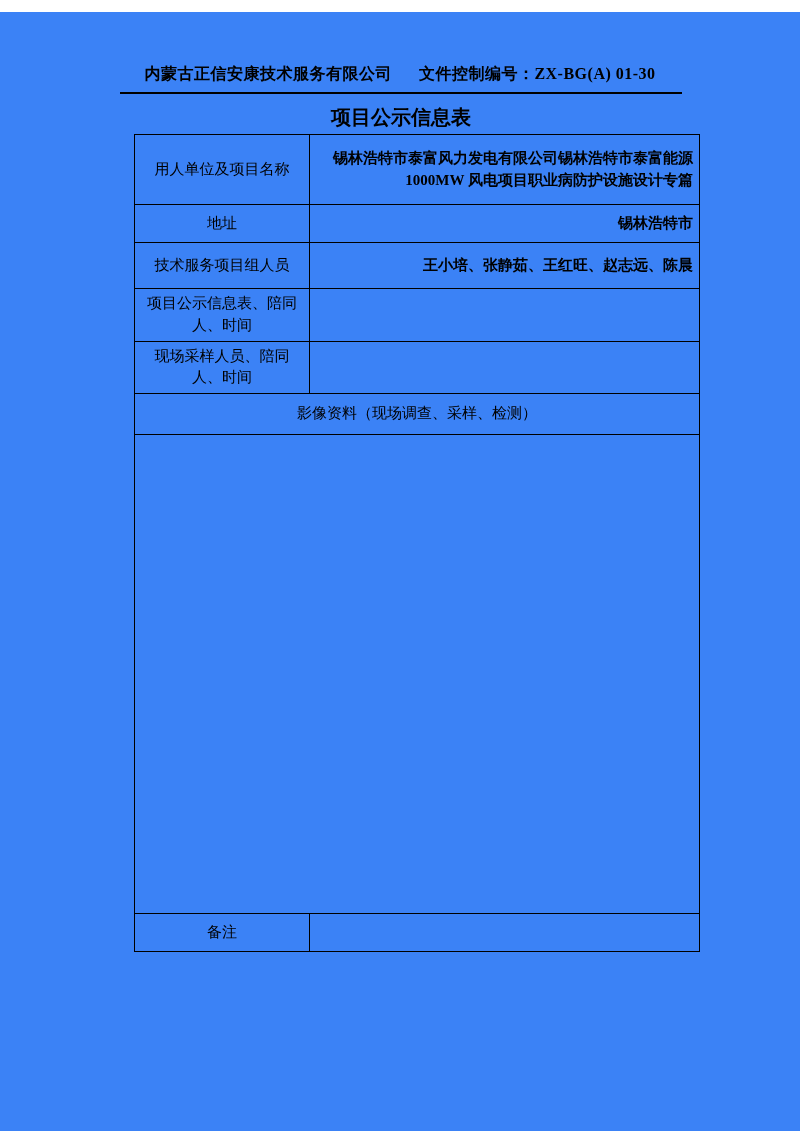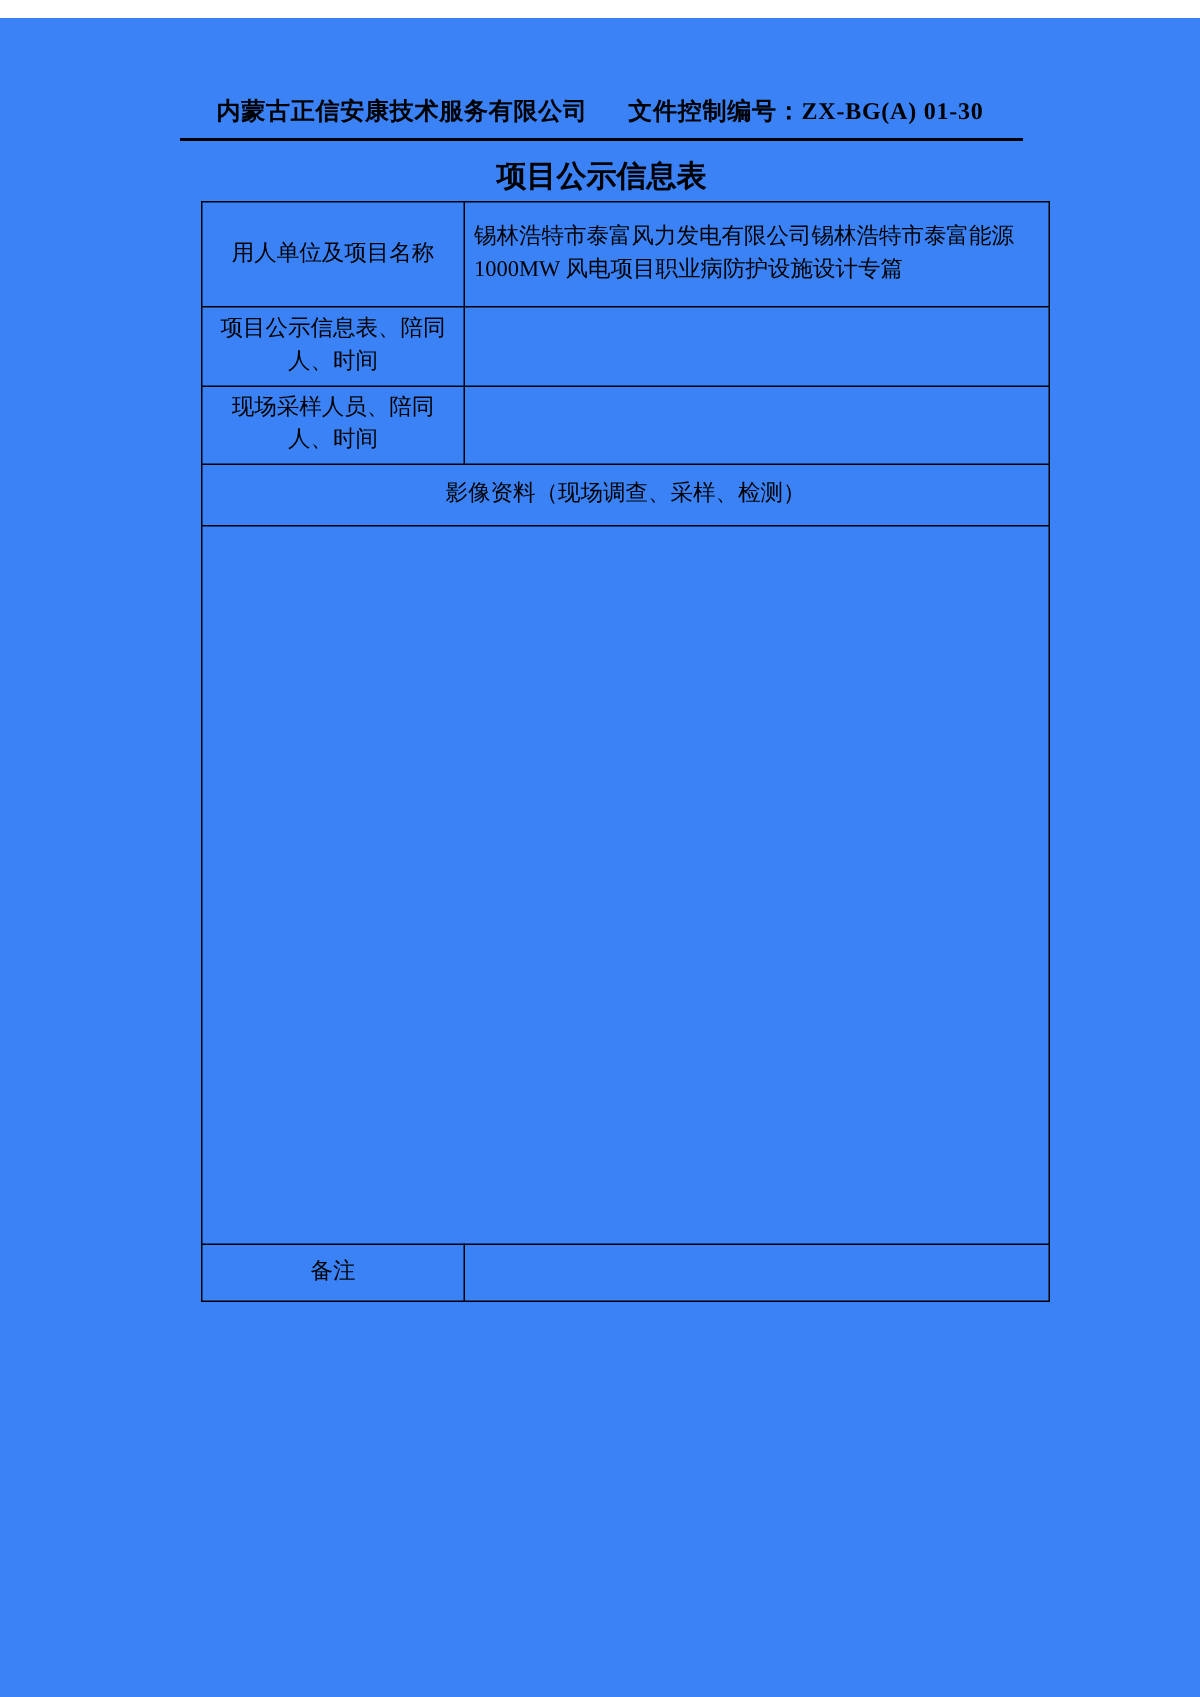--- a/index.html
+++ b/index.html
@@ -78,21 +78,22 @@
     font-size: 15px;
     padding: 4px 6px;
     vertical-align: middle;
     line-height: 1.45;
   }
   td.label {
     width: 162px;
     text-align: center;
   }
   td.value {
-    text-align: left;
+    text-align: right;
+    font-weight: bold;
   }
   .row-h1 { height: 70px; }
   .row-h2 { height: 38px; }
   .row-h3 { height: 46px; }
   .row-h4 { height: 44px; }
   .media-head {
     text-align: center;
     height: 32px;
     font-size: 16px;
   }
@@ -122,20 +123,28 @@
 
   <div class="doc-title">项目公示信息表</div>
 
   <div class="tbl-wrap">
     <table class="form">
       <tbody>
         <tr class="row-h1">
           <td class="label">用人单位及项目名称</td>
           <td class="value val-big">锡林浩特市泰富风力发电有限公司锡林浩特市泰富能源 1000MW 风电项目职业病防护设施设计专篇</td>
         </tr>
+        <tr class="row-h2">
+          <td class="label">地址</td>
+          <td class="value">锡林浩特市</td>
+        </tr>
+        <tr class="row-h3">
+          <td class="label">技术服务项目组人员</td>
+          <td class="value">王小培、张静茹、王红旺、赵志远、陈晨</td>
+        </tr>
         <tr class="row-h4">
           <td class="label">项目公示信息表、陪同人、时间</td>
           <td class="value"></td>
         </tr>
         <tr class="row-h4">
           <td class="label">现场采样人员、陪同人、时间</td>
           <td class="value"></td>
         </tr>
         <tr>
           <td class="media-head" colspan="2">影像资料（现场调查、采样、检测）</td>

